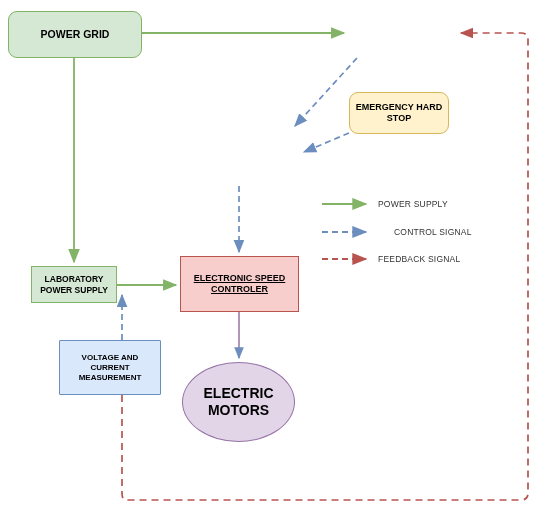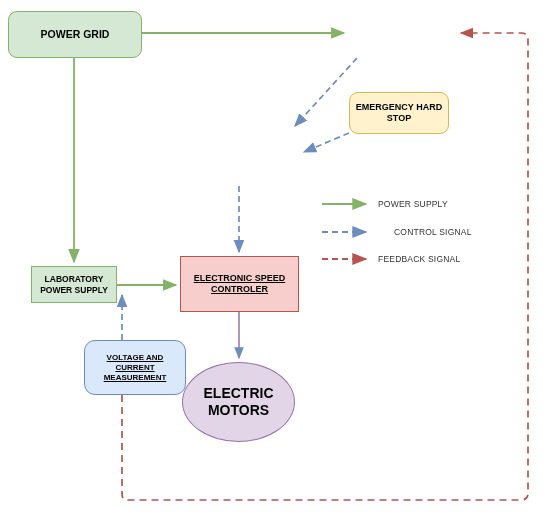--- a/index.html
+++ b/index.html
@@ -58,21 +58,21 @@
 
 
   <div class="node" style="left:31px;top:266px;width:86px;height:37px;background:#d5e8d4;border:1.3px solid #82b366;border-radius:0;font-size:8.5px;align-items:center;">
     <span>LABORATORY<br>POWER SUPPLY</span>
   </div>
 
   <div class="node" style="left:180px;top:256px;width:119px;height:56px;background:#f8cecc;border:1.3px solid #b85450;border-radius:0;font-size:9px;text-decoration:underline;">
     <span>ELECTRONIC SPEED<br>CONTROLER</span>
   </div>
 
-  <div class="node" style="left:84px;top:340px;width:102px;height:55px;background:#dae8fc;border:1.3px solid #6c8ebf;border-radius:11px;font-size:8px;text-decoration:underline;">
+  <div class="node" style="left:59px;top:340px;width:102px;height:55px;background:#dae8fc;border:1.3px solid #6c8ebf;border-radius:1px;font-size:8px;">
     <span>VOLTAGE AND<br>CURRENT<br>MEASUREMENT</span>
   </div>
 
   <div class="node" style="left:182px;top:362px;width:113px;height:80px;background:#e1d5e7;border:1.3px solid #9673a6;border-radius:50%;font-size:14px;">
     <span>ELECTRIC<br>MOTORS</span>
   </div>
 
   <div class="legend-label" style="left:378px;top:199px;">POWER SUPPLY</div>
   <div class="legend-label" style="left:394px;top:227px;">CONTROL SIGNAL</div>
   <div class="legend-label" style="left:378px;top:254px;">FEEDBACK SIGNAL</div>

